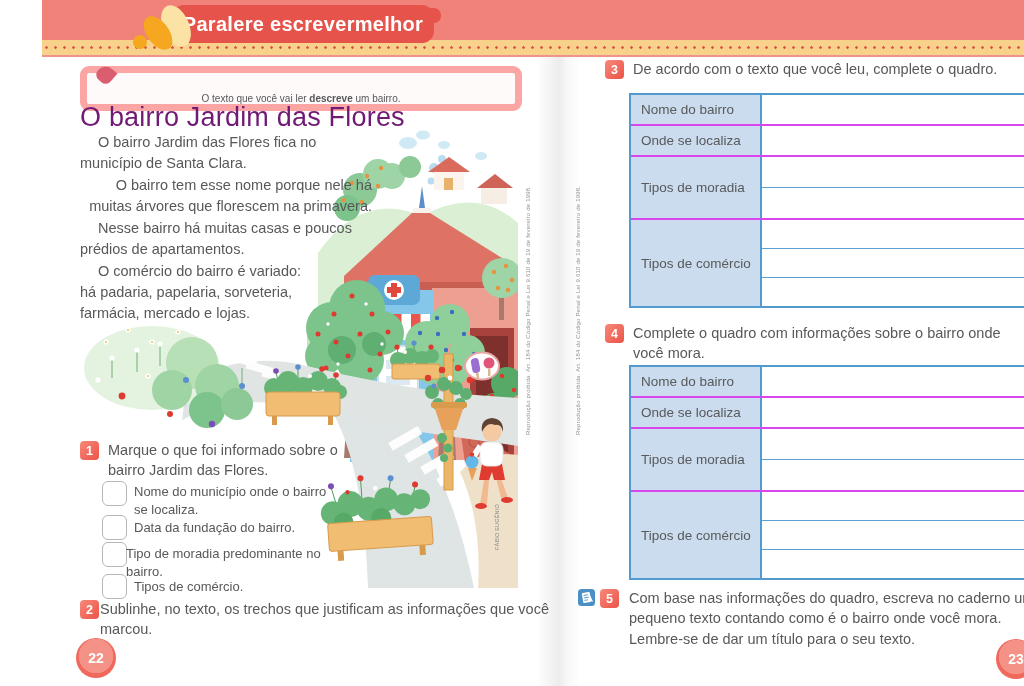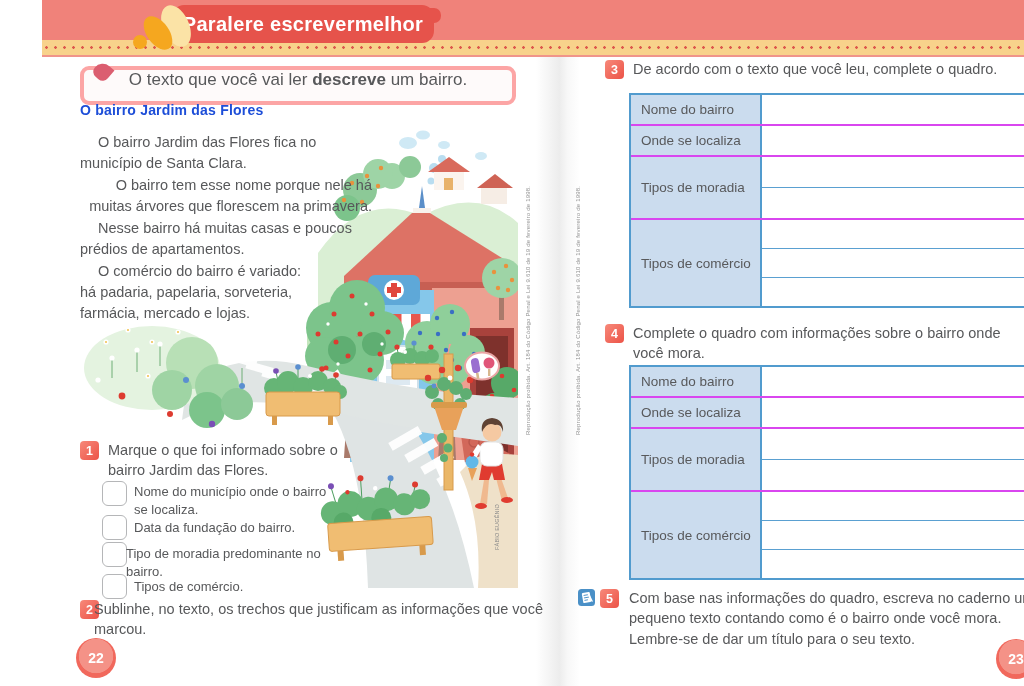--- a/index.html
+++ b/index.html
@@ -12,26 +12,26 @@
           background-image:radial-gradient(circle,#dc574b 1.2px,transparent 1.5px);
           background-size:9px 15px;background-position:0 center;
           border-bottom:2px solid #f0948a;}
   #hbadge{left:130px;top:5px;width:262px;height:38px;background:#e6534b;border-radius:12px;
           display:flex;align-items:center;justify-content:center;color:#fff;font-size:20px;
           font-weight:600;letter-spacing:.3px;z-index:2;}
   #hbadge::after{content:"";position:absolute;right:-7px;top:3px;width:14px;height:15px;
           background:#e6534b;border-radius:0 7px 7px 0;z-index:-1;}
   .hb{font-weight:800;}
   
-  #callout{left:38px;top:66px;width:428px;height:31px;border:4px solid #fca5a5;border-radius:9px;
-           background:#fefafa;display:flex;align-items:flex-start;justify-content:center;font-size:17px;}
+  #callout{left:38px;top:66px;width:428px;height:31px;border:7px solid #fca5a5;border-radius:9px;
+           background:#fefafa;display:flex;align-items:flex-end;justify-content:center;font-size:10px;}
   #leaf{left:10px;top:-7px;width:17px;height:17px;background:#db5e70;
         border-radius:85% 0 55% 55%;transform:rotate(40deg);}
   
-  #title{left:38px;top:102px;font-size:14px;font-weight:bold;color:#1d4ed8;letter-spacing:.2px;}
+  #title{left:38px;top:102px;font-size:27px;font-weight:normal;color:#701a75;letter-spacing:.2px;}
   .para{font-size:14.5px;line-height:1.45;text-indent:18px;z-index:2;}
   .qbadge{width:19px;height:19px;border-radius:4px;background:linear-gradient(135deg,#f7897a,#ec5347);
           color:#fff;font-size:12.5px;font-weight:bold;display:flex;align-items:center;
           justify-content:center;z-index:2;}
   .qtext{font-size:14.5px;line-height:1.4;z-index:2;}
   .checkbox{width:23px;height:23px;background:#fff;border:1.6px solid #b5b6b8;border-radius:6px;z-index:2;}
   .opt{font-size:13px;line-height:1.35;z-index:2;}
   .pagenum{width:40px;height:40px;border-radius:50%;background:radial-gradient(circle at 50% 45%,#f49287 57%,#f1685c 59%);
            display:flex;align-items:center;justify-content:center;color:#fff;font-size:14px;font-weight:bold;}
   .vtext{writing-mode:vertical-rl;transform:rotate(180deg);font-size:6px;color:#929292;
@@ -418,21 +418,21 @@
   <div class="abs checkbox" style="left:60px;top:481px;"></div>
   <div class="abs opt" style="left:92px;top:483px;width:202px;">Nome do município onde o bairro se localiza.</div>
   <div class="abs checkbox" style="left:60px;top:515px;"></div>
   <div class="abs opt" style="left:92px;top:519px;width:260px;">Data da fundação do bairro.</div>
   <div class="abs checkbox" style="left:60px;top:542px;"></div>
   <div class="abs opt" style="left:84px;top:545px;width:212px;">Tipo de moradia predominante no bairro.</div>
   <div class="abs checkbox" style="left:60px;top:574px;"></div>
   <div class="abs opt" style="left:92px;top:578px;width:220px;">Tipos de comércio.</div>
 
   <div class="abs qbadge" style="left:38px;top:600px;">2</div>
-  <div class="abs qtext" style="left:52px;top:599px;width:452px;">Sublinhe, no texto, os trechos que justificam as informações que você marcou.</div>
+  <div class="abs qtext" style="left:58px;top:599px;width:452px;">Sublinhe, no texto, os trechos que justificam as informações que você marcou.</div>
 
   <div class="abs pagenum" style="left:34px;top:638px;text-align:center;">22</div>
 
   <div class="abs vtext" style="left:483px;top:225px;height:210px;">Reprodução proibida. Art. 184 do Código Penal e Lei 9.610 de 19 de fevereiro de 1998.</div>
   <div class="abs vtext" style="left:533px;top:225px;height:210px;">Reprodução proibida. Art. 184 do Código Penal e Lei 9.610 de 19 de fevereiro de 1998.</div>
   <div class="abs vtext" style="left:452px;top:496px;height:54px;font-size:5.5px;color:#8a8a8a;z-index:2;">FÁBIO EUGÊNIO</div>
 
   <div class="abs qbadge" style="left:563px;top:60px;">3</div>
   <div class="abs qtext" style="left:591px;top:59px;width:420px;">De acordo com o texto que você leu, complete o quadro.</div>
 

